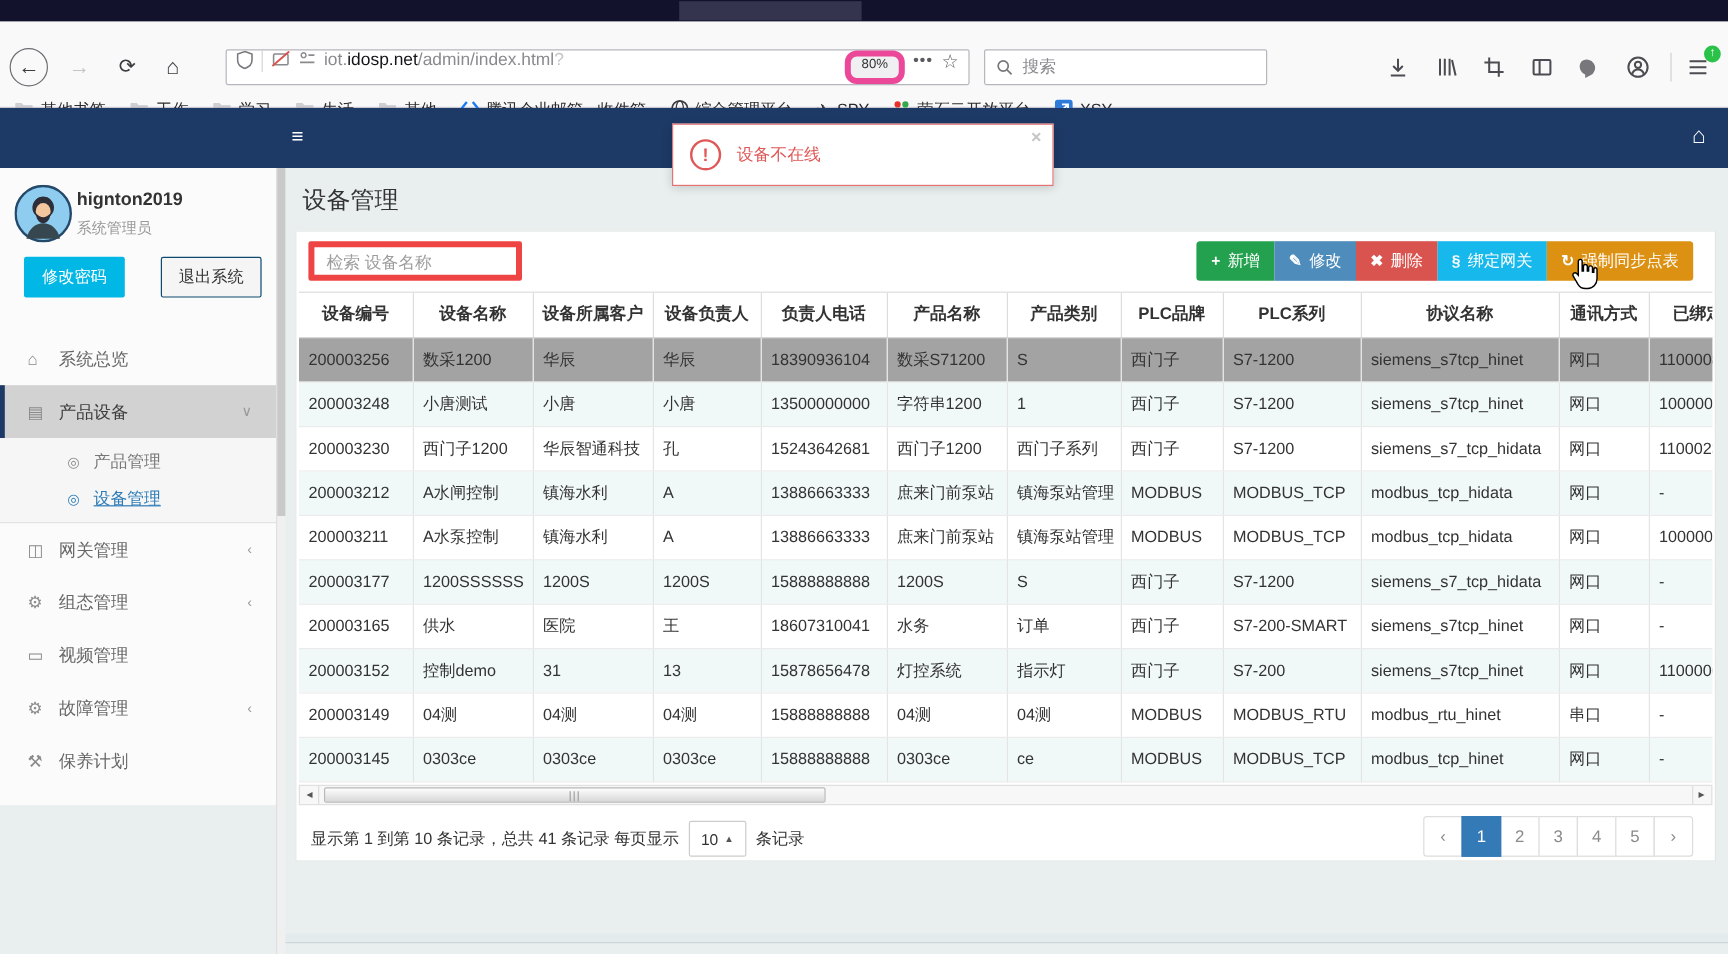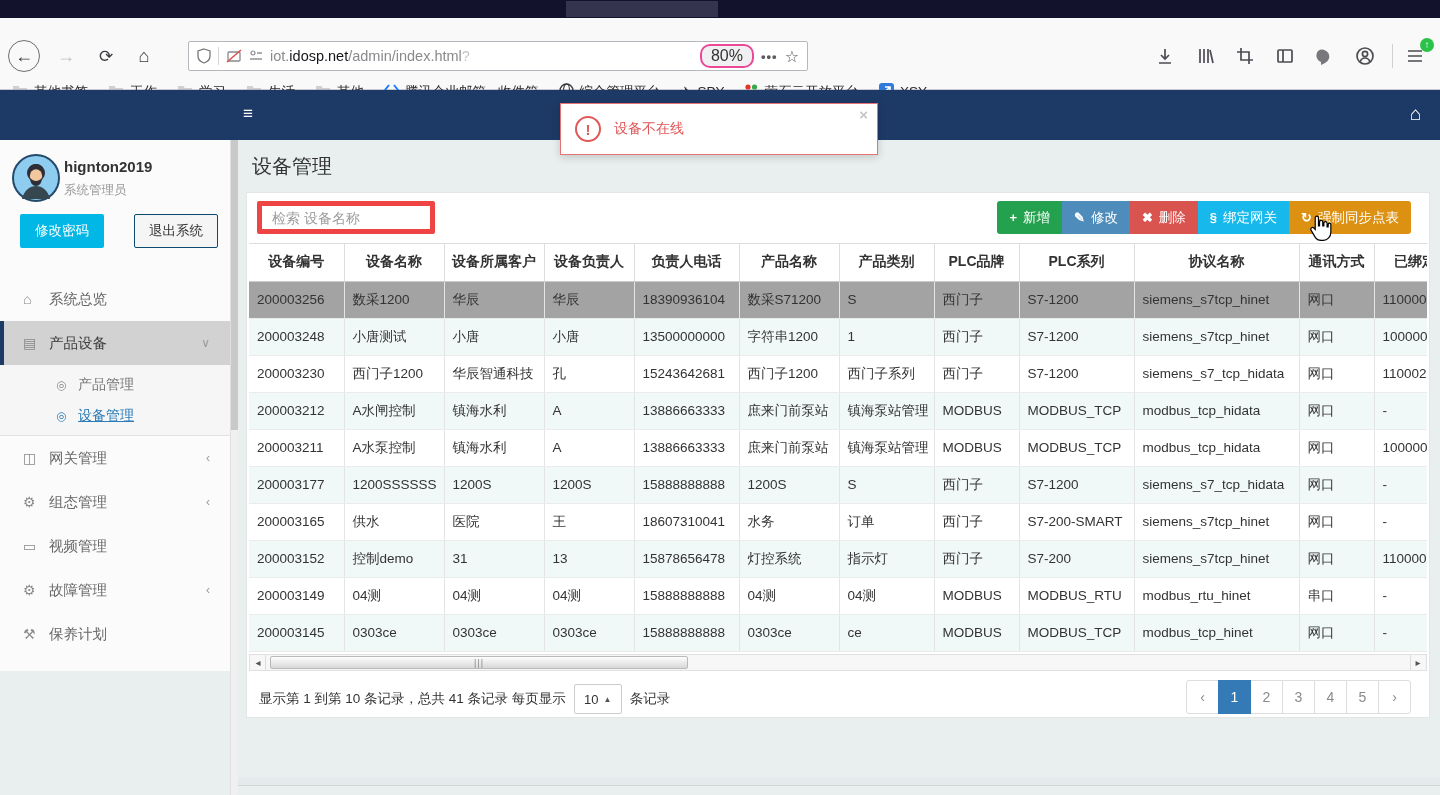--- a/index.html
+++ b/index.html
@@ -9,25 +9,25 @@
 
   
   .titlebar{position:absolute;left:0;top:0;width:1440px;height:18px;background:#12122c;}
   .tab-seg{position:absolute;left:566px;top:1px;width:152px;height:16px;background:#34344e;}
   .chrome{position:absolute;left:0;top:18px;width:1440px;height:72px;background:#f9f9fa;border-bottom:1px solid #c9c9cf;}
   .navbtn{position:absolute;top:22px;width:32px;height:32px;display:flex;align-items:center;justify-content:center;font-size:18px;color:#3b3b40;}
   .back{left:8px;border:1.5px solid #6e6e73;border-radius:50%;}
   .fwd{left:50px;color:#c4c4c8;}
   .reload{left:90px;font-size:17px;}
   .homeb{left:128px;}
-  .urlbar{position:absolute;left:188px;top:23px;width:620px;height:30px;background:#fff;border:1px solid #b6b6bd;border-radius:2px;display:flex;align-items:center;padding:0 8px;gap:7px;}
+  .urlbar{position:absolute;left:188px;top:23px;width:620px;height:30px;background:#fff;border:1px solid #b6b6bd;border-radius:2px;display:flex;padding:0 8px;gap:7px;}
   .url-sep{width:1px;height:18px;background:#d4d4d8;}
   .url-text{flex:1;font-size:14.5px;white-space:nowrap;overflow:hidden;}
   .url-text .dim{color:#8a8a8e;} .url-text .host{color:#15141a;}
-  .zoom-pill{border:2px solid #ec4899;background:#f0f0f2;border-radius:10px;padding:1px 9px;font-size:16px;color:#333;margin-left:45px;}
+  .zoom-pill{border:5px solid #ec4899;background:#f0f0f2;border-radius:10px;padding:1px 9px;font-size:11px;color:#333;margin-left:45px;}
   .dots{color:#5b5b60;font-weight:bold;letter-spacing:1px;font-size:13px;}
   .star{color:#5b5b60;font-size:16px;}
   .searchbox{position:absolute;left:820px;top:23px;width:236px;height:30px;background:#fff;border:1px solid #b6b6bd;border-radius:2px;display:flex;align-items:center;padding:0 9px;gap:8px;}
   .searchbox .ph{color:#8a8a8e;font-size:14px;}
   .tool{position:absolute;top:24px;width:30px;height:28px;display:flex;align-items:center;justify-content:center;}
   .tool svg{stroke:#4c4c52;fill:none;stroke-width:1.7;}
   .tool-sep{position:absolute;left:1392px;top:26px;width:1px;height:24px;background:#d0d0d5;}
   .badge{position:absolute;left:1420px;top:20px;width:14px;height:14px;border-radius:50%;background:#2bc24a;color:#fff;font-size:10px;line-height:14px;text-align:center;font-weight:bold;}
   .bookmarks{position:absolute;left:0;top:58px;width:1440px;height:31px;display:flex;align-items:center;padding-left:12px;gap:20px;}
   .bm{display:flex;align-items:center;gap:6px;font-size:13.5px;color:#2b2b2e;white-space:nowrap;}
@@ -124,20 +124,27 @@
       </svg>
     <svg width="14" height="14" viewBox="0 0 14 14">
         <circle cx="4" cy="4" r="2" fill="none" stroke="#8a8a8e" stroke-width="1.2"></circle>
         <line x1="8" y1="4" x2="13" y2="4" stroke="#8a8a8e" stroke-width="1.4"></line>
         <line x1="1" y1="10" x2="13" y2="10" stroke="#8a8a8e" stroke-width="1.4"></line>
       </svg>
     <span class="url-text"><span class="dim">iot.</span><span class="host">idosp.net</span><span class="dim">/admin/index.html</span><span class="dim" style="opacity:.5">?</span></span>
     <span class="zoom-pill">80%</span>
     <span class="dots">•••</span>
     <span class="star">☆</span>
+  </div>
+  <div class="searchbox">
+    <svg width="14" height="14" viewBox="0 0 14 14">
+        <circle cx="6" cy="6" r="4.2" fill="none" stroke="#77777c" stroke-width="1.4"></circle>
+        <line x1="9.2" y1="9.2" x2="13" y2="13" stroke="#77777c" stroke-width="1.4"></line>
+      </svg>
+    <span class="ph">搜索</span>
   </div>
   <div class="tool" style="left:1150px">
       <svg width="20" height="20" viewBox="0 0 20 20">
         <path d="M10 3v9M6 9l4 4 4-4M4 17h12"></path>
       </svg>
     </div>
   <div class="tool" style="left:1190px">
       <svg width="20" height="20" viewBox="0 0 20 20">
         <path d="M5 3v14M9 3v14M13 3v14M15 4l3 13"></path>
       </svg>

